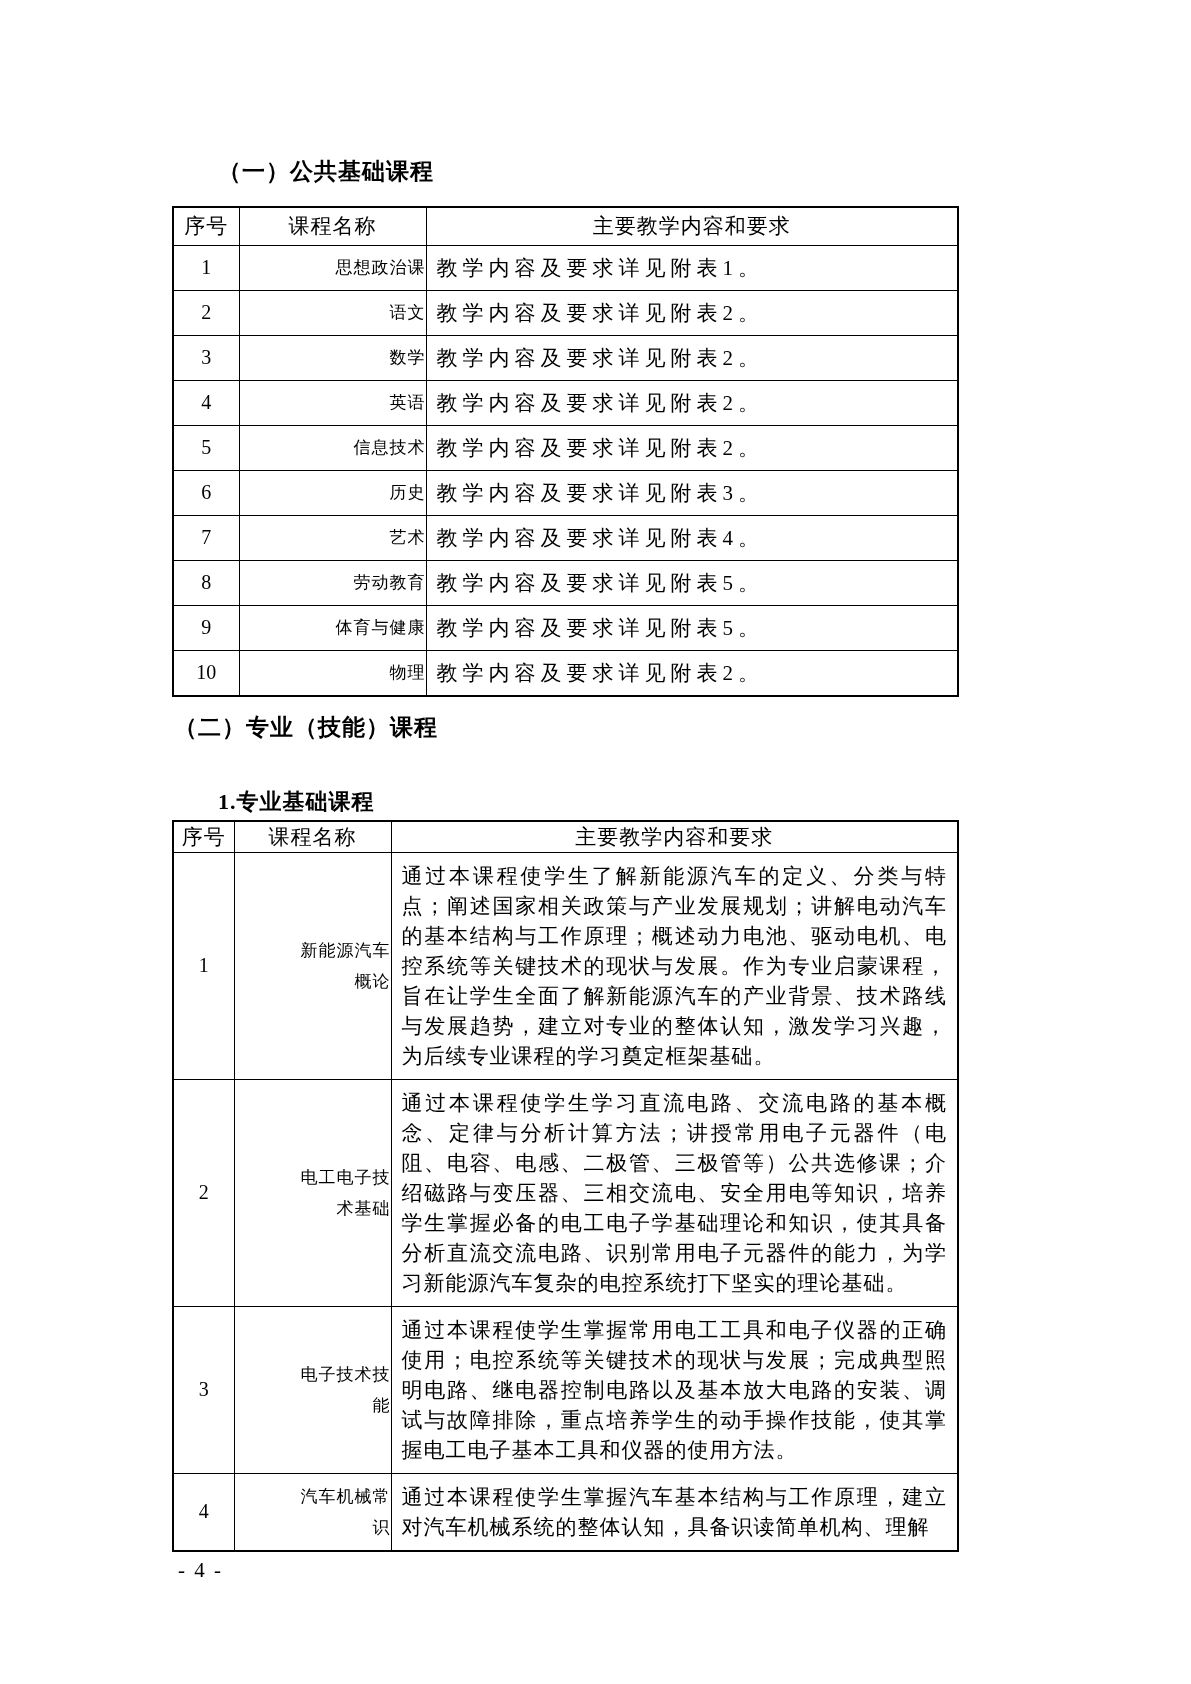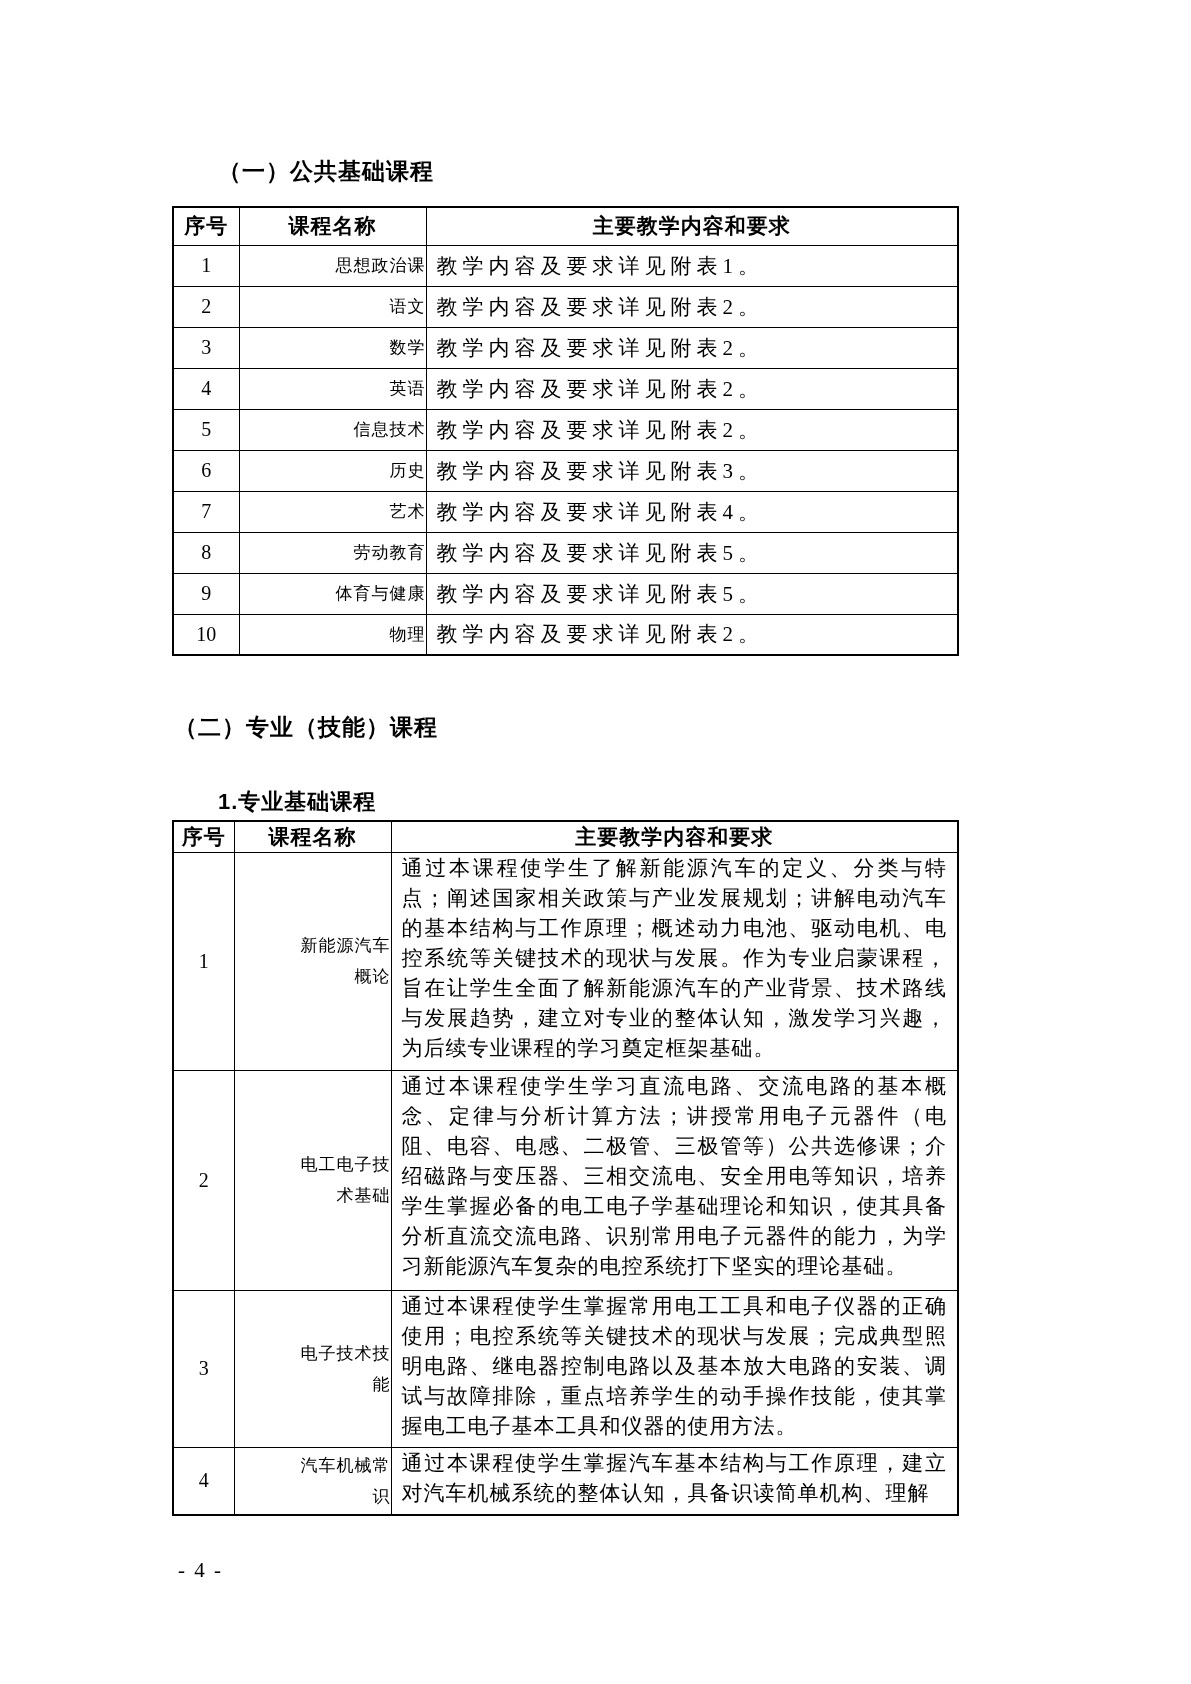--- a/index.html
+++ b/index.html
@@ -4,40 +4,40 @@
 <style>
   * { margin: 0; padding: 0; box-sizing: border-box; }
   html, body { width: 1191px; height: 1684px; background: #ffffff; }
   body {
     position: relative;
     font-family: "Liberation Serif", "DejaVu Serif", serif;
     color: #000000;
   }
   .heading {
     position: absolute;
-    font-family: Liberation Sans, sans-serif;
+    font-family: Liberation Serif, serif;
     font-weight: bold;
     font-size: 23px;
     letter-spacing: 1px;
     white-space: nowrap;
   }
   #h-section1 { left: 218px; top: 156px; }
   #h-section2 { left: 174px; top: 712px; }
   #h-sub1 { left: 218px; top: 775px; font-size: 22px; margin-top: 12px; }
 
   table {
     position: absolute;
     border-collapse: collapse;
     table-layout: fixed;
     border: 2px solid #000;
   }
   td, th { border: 1.5px solid #000; vertical-align: middle; }
   th {
     font-size: 21px;
-    font-weight: bold;
+    font-weight: normal;
     text-align: center;
     letter-spacing: 1px;
     font-family: "Liberation Sans", "DejaVu Sans", sans-serif;
   }
   #table1 { left: 172px; top: 206px; width: 785px; }
   #table2 { left: 172px; top: 820px; width: 785px; }
 
   #table1 tr { height: 41px; }
   #table1 tr.head { height: 38px; }
   #table2 tr.head { height: 31px; }
@@ -47,21 +47,21 @@
   #table2 tr.r4 { height: 68px; }
 
   .c-num { text-align: center; font-size: 20px; }
   .c-name {
     text-align: right;
     font-size: 17px;
     letter-spacing: 1px;
     white-space: pre-line;
     line-height: 31px;
   }
-  .c-content { font-size: 21px; padding: 0 10px; }
+  .c-content { font-size: 21px; padding: 8px 10px; }
   #table1 .c-content { letter-spacing: 5px; text-align: left; }
   #table2 .c-content {
     letter-spacing: 1px;
     text-align: justify;
     line-height: 30px;
     vertical-align: top;
     overflow: hidden;
   }
   #page-footer {
     position: absolute;

